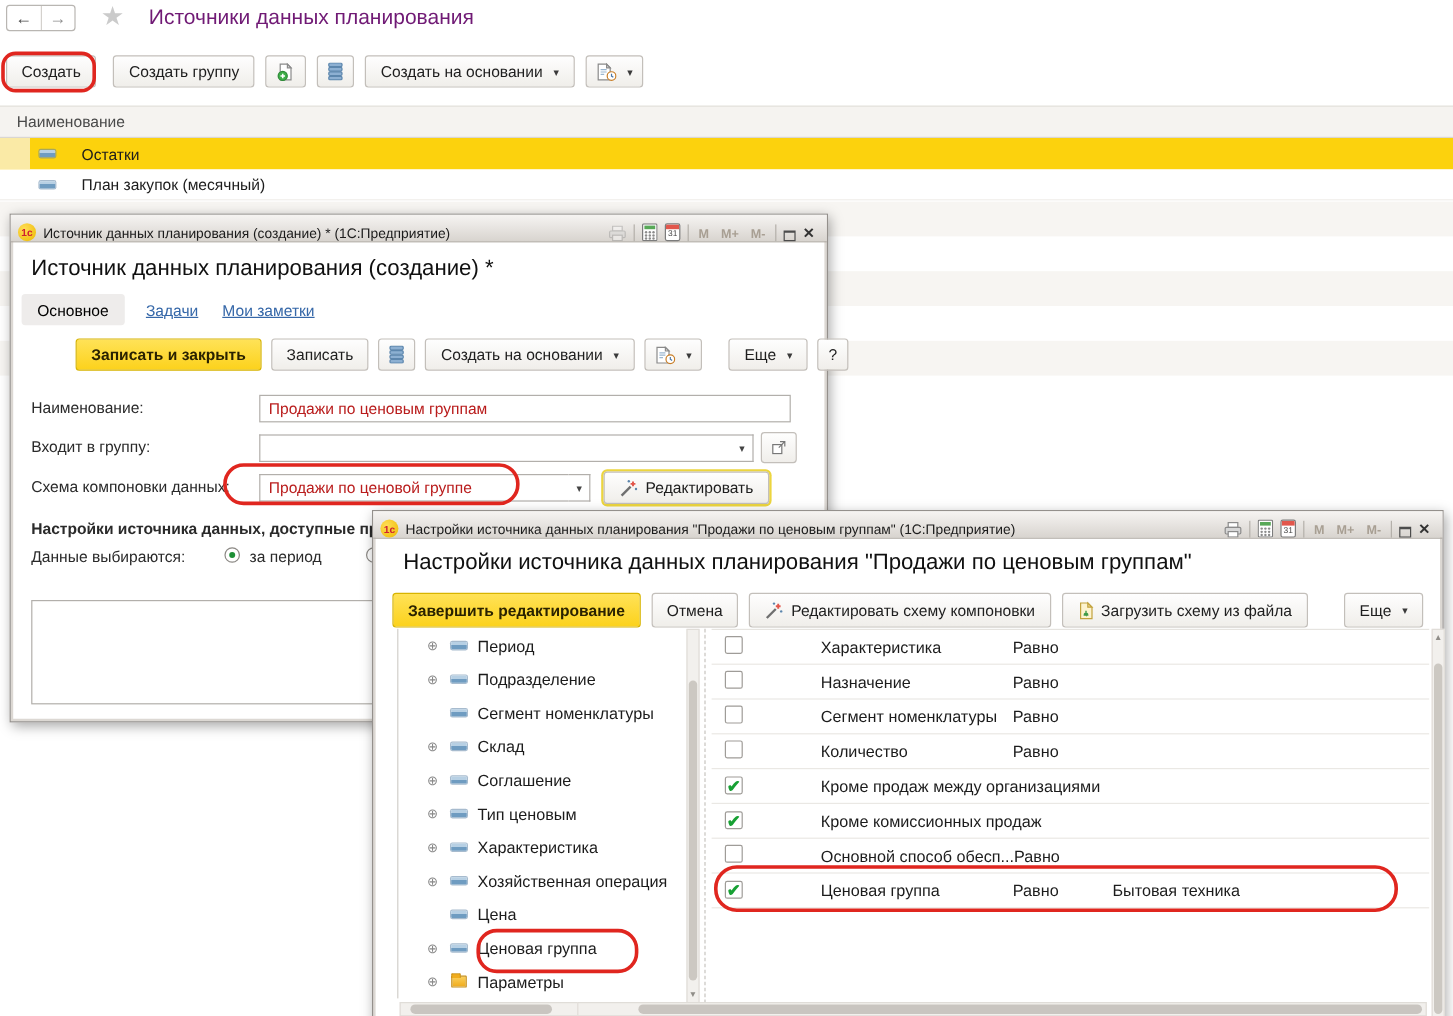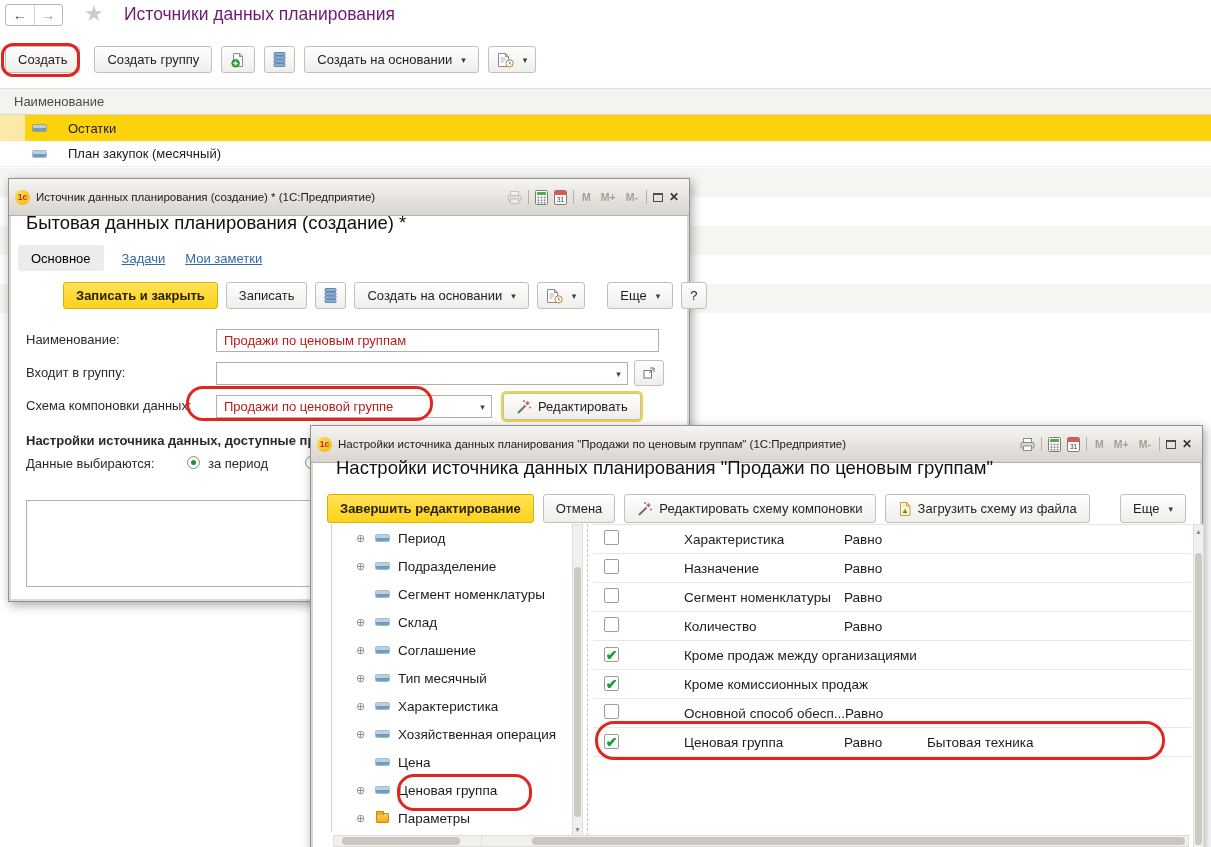--- a/index.html
+++ b/index.html
@@ -28,22 +28,22 @@
             box-shadow:0 0 0 1px rgba(95,132,165,.55); display:inline-block; }
   .folderic { width:13px; height:10px; background:linear-gradient(#fbcf5a,#f0ac1d); border:1px solid #c68d14;
               border-radius:1px; position:relative; display:inline-block; }
   .folderic::before { content:""; position:absolute; left:-1px; top:-3px; width:6px; height:3px;
                       background:#f0ac1d; border:1px solid #c68d14; border-bottom:none; border-radius:1px 1px 0 0; }
   .expand { width:13px; font-size:11px; color:#8a8a8a; text-align:center; flex:0 0 13px; }
 
   
   .window { position:absolute; background:#fff; border:1px solid #94908c;
             box-shadow:2px 3px 10px rgba(0,0,0,.35), inset 0 0 0 2px #dcd8d3; }
-  .titlebar { height:37px; background:linear-gradient(#f6f4f2,#d8d4cf); border-bottom:1px solid #b3afa9;
-              display:flex; align-items:center; gap:6px; padding:0 10px 0 6px; }
+  .titlebar { height:23px; background:linear-gradient(#f6f4f2,#d8d4cf); border-bottom:1px solid #b3afa9;
+              display:flex; align-items:flex-end; gap:6px; padding:0 10px 0 6px; }
   .t-text { font-size:11.5px; color:#1b1b1b; white-space:nowrap; overflow:hidden; }
   .t-sp { flex:1; }
   .t-sep { width:1px; height:14px; background:#b4b0aa; }
   .t-mem { font-size:10.5px; font-weight:700; color:#a89f93; padding:0 2px; }
   .t-max { width:10px; height:9px; border:1px solid #4c4c4c; border-top-width:2px; display:inline-block; }
   .t-close { font-size:12px; color:#333; font-weight:700; }
   .dim { opacity:.4; filter:grayscale(1); }
   .logo1c { width:15px; height:15px; border-radius:50%; flex:0 0 15px;
             background:radial-gradient(circle at 35% 32%, #ffdd55, #edb900);
             color:#cf2030; font-weight:700; font-size:8.5px; display:flex; align-items:center; justify-content:center; }
@@ -207,21 +207,21 @@
       </span>
       <span class="t-sep"></span>
       <span class="t-mem">M</span>
       <span class="t-mem">M+</span>
       <span class="t-mem">M-</span>
       <span class="t-sep"></span>
       <span class="t-max"></span>
       <span class="t-close">✕</span>
     </div>
 
-    <div class="heading" style="left:17px; top:33px;">Бытовая данных планирования (создание) *</div>
+    <div class="heading" style="left:17px; top:33px;">Источник данных планирования (создание) *</div>
 
     <div style="position:absolute; left:9px; top:66px; display:flex; gap:16px; align-items:center;">
       <span class="tab active">Основное</span>
       <span class="tab link">Задачи</span>
       <span class="tab link">Мои заметки</span>
     </div>
 
     <div style="position:absolute; left:9px; top:103px; display:flex; gap:8px; align-items:center;margin-left:45px;">
       <button class="btn btn-primary">Записать и закрыть</button>
       <button class="btn">Записать</button>
@@ -401,21 +401,21 @@
           <span>Склад</span>
         </div>
       <div class="tree-item">
           <span class="expand">⊕</span>
           <span class="ricon dashic"></span>
           <span>Соглашение</span>
         </div>
       <div class="tree-item">
           <span class="expand">⊕</span>
           <span class="ricon dashic"></span>
-          <span>Тип месячный</span>
+          <span>Тип ценовым</span>
         </div>
       <div class="tree-item">
           <span class="expand">⊕</span>
           <span class="ricon dashic"></span>
           <span>Характеристика</span>
         </div>
       <div class="tree-item">
           <span class="expand">⊕</span>
           <span class="ricon dashic"></span>
           <span>Хозяйственная операция</span>

